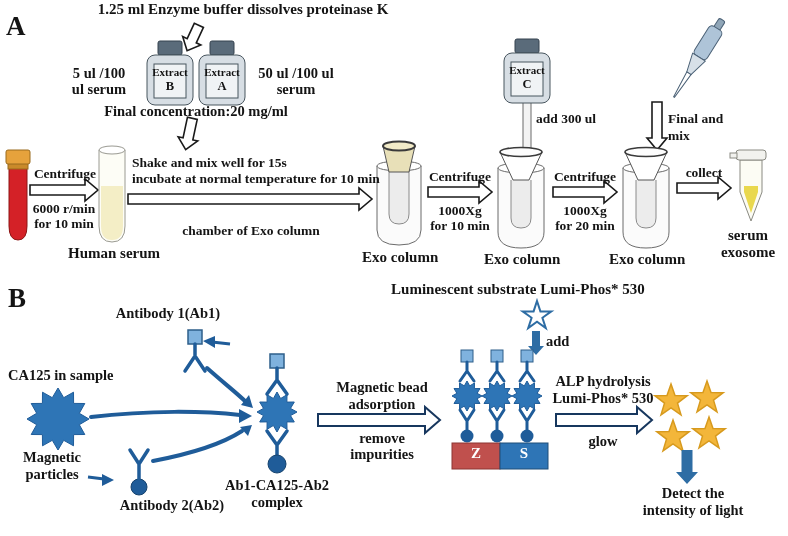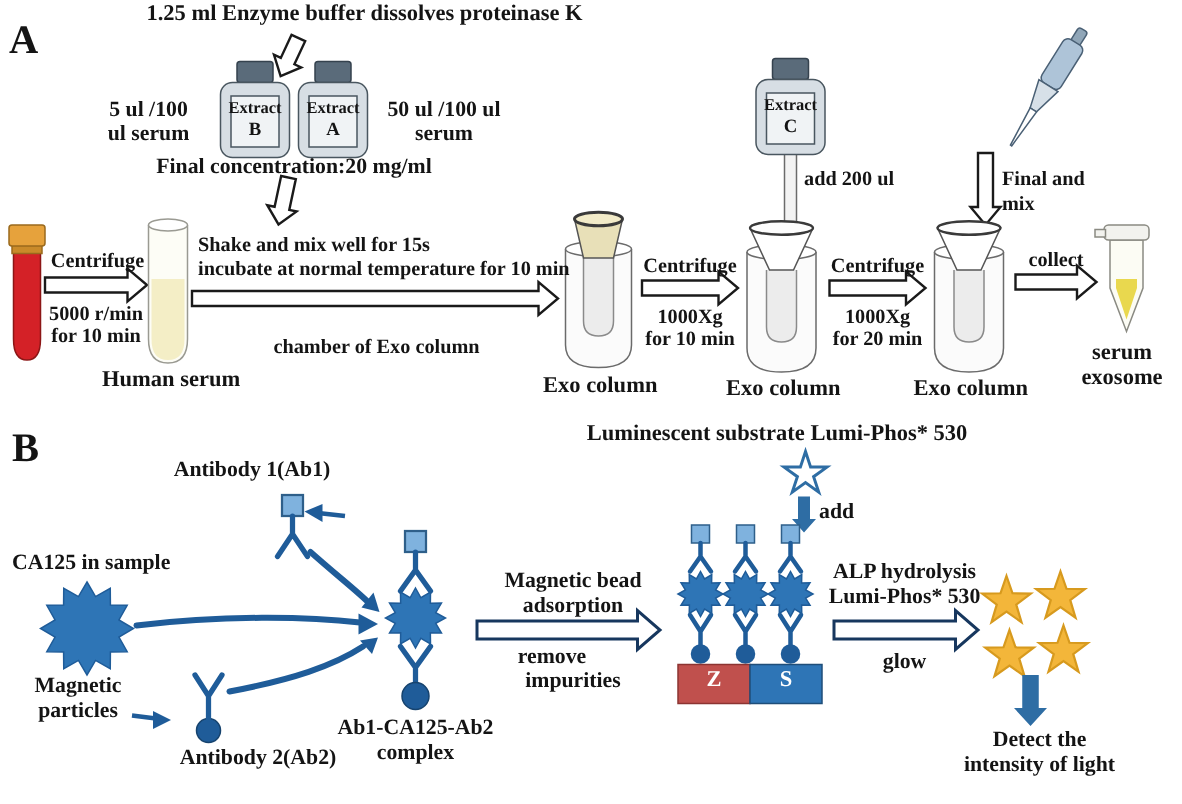--- a/index.html
+++ b/index.html
@@ -208,36 +208,36 @@
 <div class="t s11 c" style="left:152px;top:67px;width:36px">Extract</div>
 <div class="t s12 c" style="left:152px;top:80px;width:36px">B</div>
 <div class="t s11 c" style="left:204px;top:67px;width:36px">Extract</div>
 <div class="t s12 c" style="left:204px;top:80px;width:36px">A</div>
 <div class="t s11 c" style="left:509px;top:65px;width:36px">Extract</div>
 <div class="t s12 c" style="left:509px;top:78px;width:36px">C</div>
 
 <div class="t s14 c" style="left:80px;top:104px;width:232px">Final concentration:20 mg/ml</div>
 
 <div class="t s13 c" style="left:26px;top:167px;width:78px">Centrifuge</div>
-<div class="t s13 c" style="left:22px;top:202px;width:84px">5000 r/min</div>
+<div class="t s13 c" style="left:22px;top:202px;width:84px">6000 r/min</div>
 <div class="t s13 c" style="left:24px;top:217px;width:80px">for 10 min</div>
 
 <div class="t s15 c" style="left:68px;top:246px;width:90px">Human serum</div>
 
 <div class="t s13" style="left:132px;top:156px">Shake and mix well for 15s</div>
 <div class="t s13" style="left:132px;top:172px">incubate at normal temperature for 10 min</div>
 <div class="t s13 c" style="left:158px;top:224px;width:186px">chamber of Exo column</div>
 
 <div class="t s15 c" style="left:362px;top:250px;width:76px">Exo column</div>
 
 <div class="t s13 c" style="left:424px;top:170px;width:72px">Centrifuge</div>
 <div class="t s13 c" style="left:424px;top:204px;width:72px">1000Xg</div>
 <div class="t s13 c" style="left:424px;top:219px;width:72px">for 10 min</div>
 
-<div class="t s13" style="left:536px;top:112px">add 200 ul</div>
+<div class="t s13" style="left:536px;top:112px">add 300 ul</div>
 <div class="t s15 c" style="left:484px;top:252px;width:76px">Exo column</div>
 
 <div class="t s13 c" style="left:549px;top:170px;width:72px">Centrifuge</div>
 <div class="t s13 c" style="left:549px;top:204px;width:72px">1000Xg</div>
 <div class="t s13 c" style="left:549px;top:219px;width:72px">for 20 min</div>
 
 <div class="t s13" style="left:668px;top:112px">Final and</div>
 <div class="t s13" style="left:668px;top:129px">mix</div>
 <div class="t s15 c" style="left:609px;top:252px;width:76px">Exo column</div>
 
@@ -253,21 +253,21 @@
 <div class="t s14" style="left:8px;top:368px">CA125 in sample</div>
 <div class="t s14 c" style="left:12px;top:450px;width:80px">Magnetic</div>
 <div class="t s14 c" style="left:12px;top:467px;width:80px">particles</div>
 <div class="t s14 c" style="left:112px;top:498px;width:120px">Antibody 2(Ab2)</div>
 
 <div class="t s14 c" style="left:224px;top:478px;width:106px">Ab1-CA125-Ab2</div>
 <div class="t s14 c" style="left:224px;top:495px;width:106px">complex</div>
 
 <div class="t s14 c" style="left:328px;top:380px;width:108px">Magnetic bead</div>
 <div class="t s14 c" style="left:328px;top:397px;width:108px">adsorption</div>
-<div class="t s14 c" style="left:314px;top:431px;width:108px">remove</div>
+<div class="t s14 c" style="left:328px;top:431px;width:108px">remove</div>
 <div class="t s14 c" style="left:328px;top:447px;width:108px">impurities</div>
 
 <div class="t s15 c w" style="left:452px;top:446px;width:48px">Z</div>
 <div class="t s15 c w" style="left:500px;top:446px;width:48px">S</div>
 
 <div class="t s14 c" style="left:548px;top:374px;width:110px">ALP hydrolysis</div>
 <div class="t s14 c" style="left:548px;top:391px;width:110px">Lumi-Phos* 530</div>
 <div class="t s14 c" style="left:548px;top:434px;width:110px">glow</div>
 
 <div class="t s14 c" style="left:634px;top:503px;width:118px">intensity of light</div>

